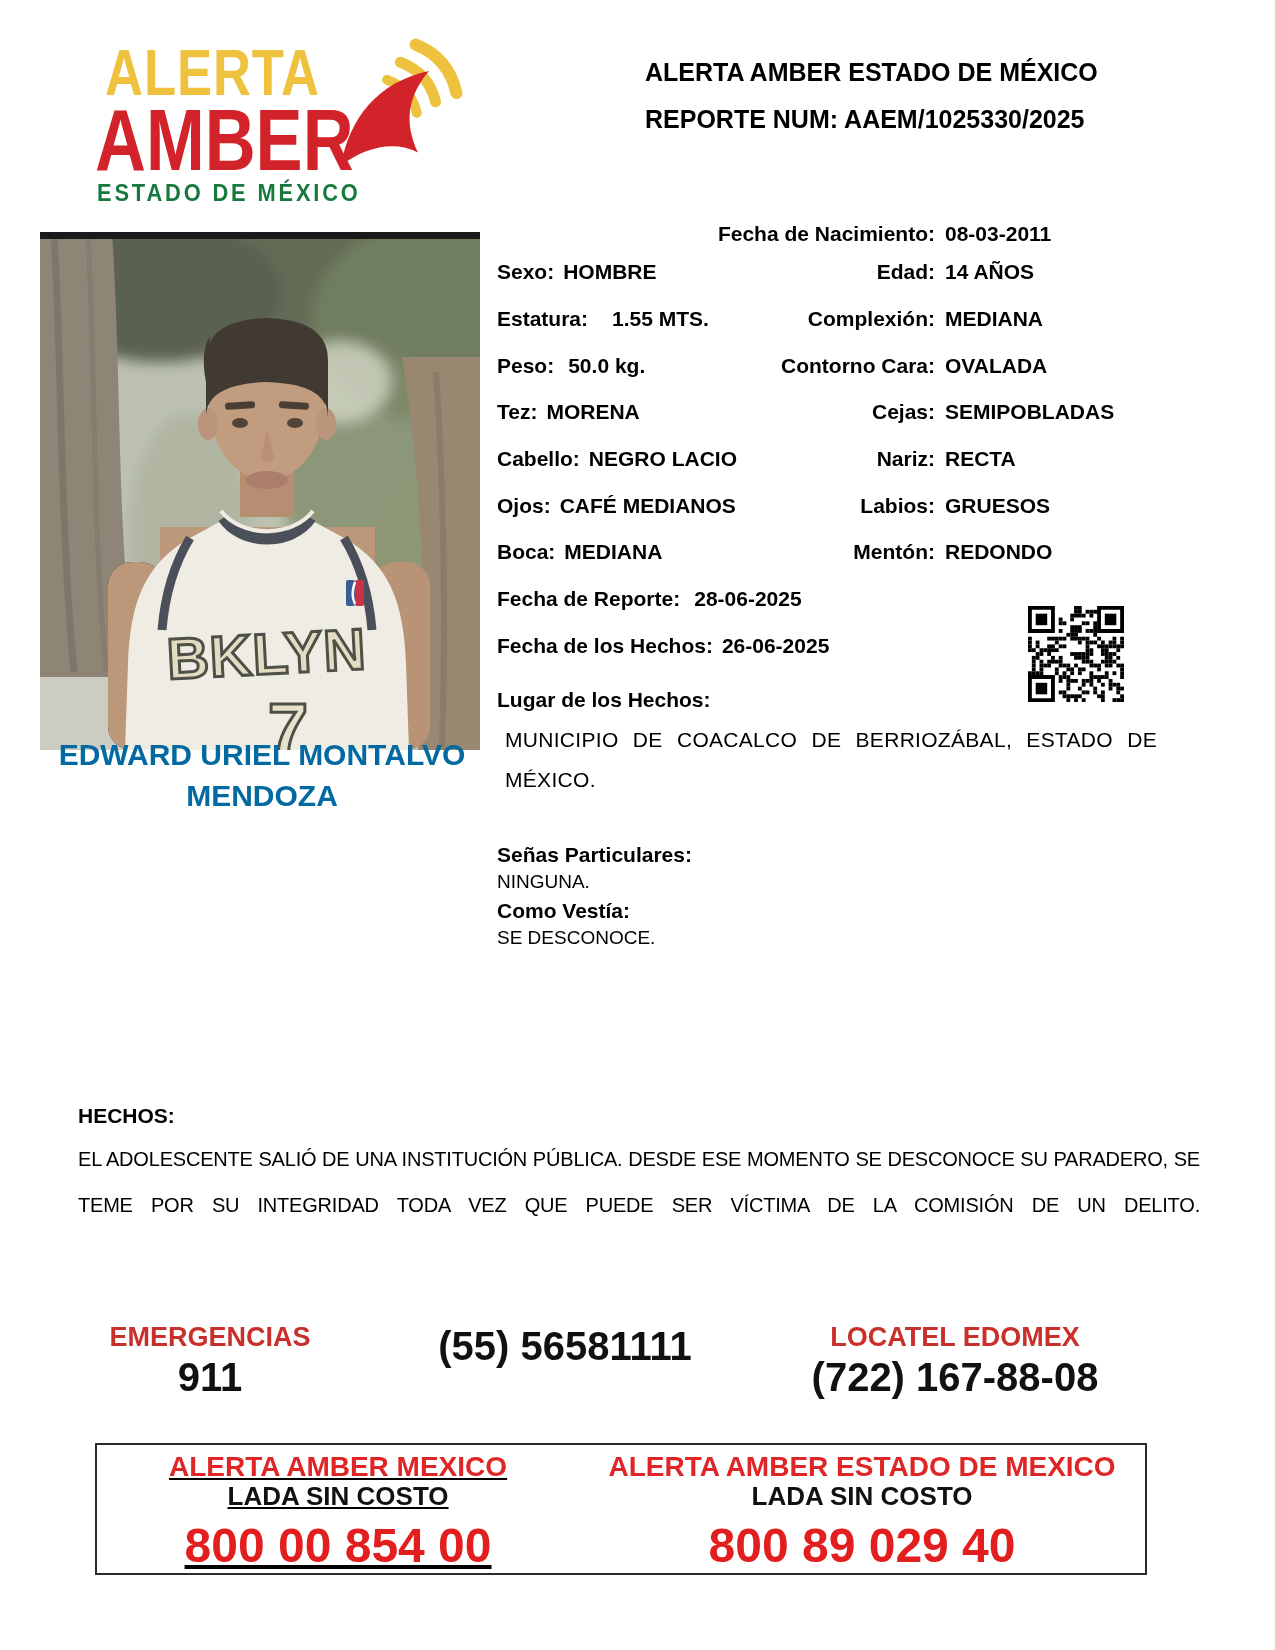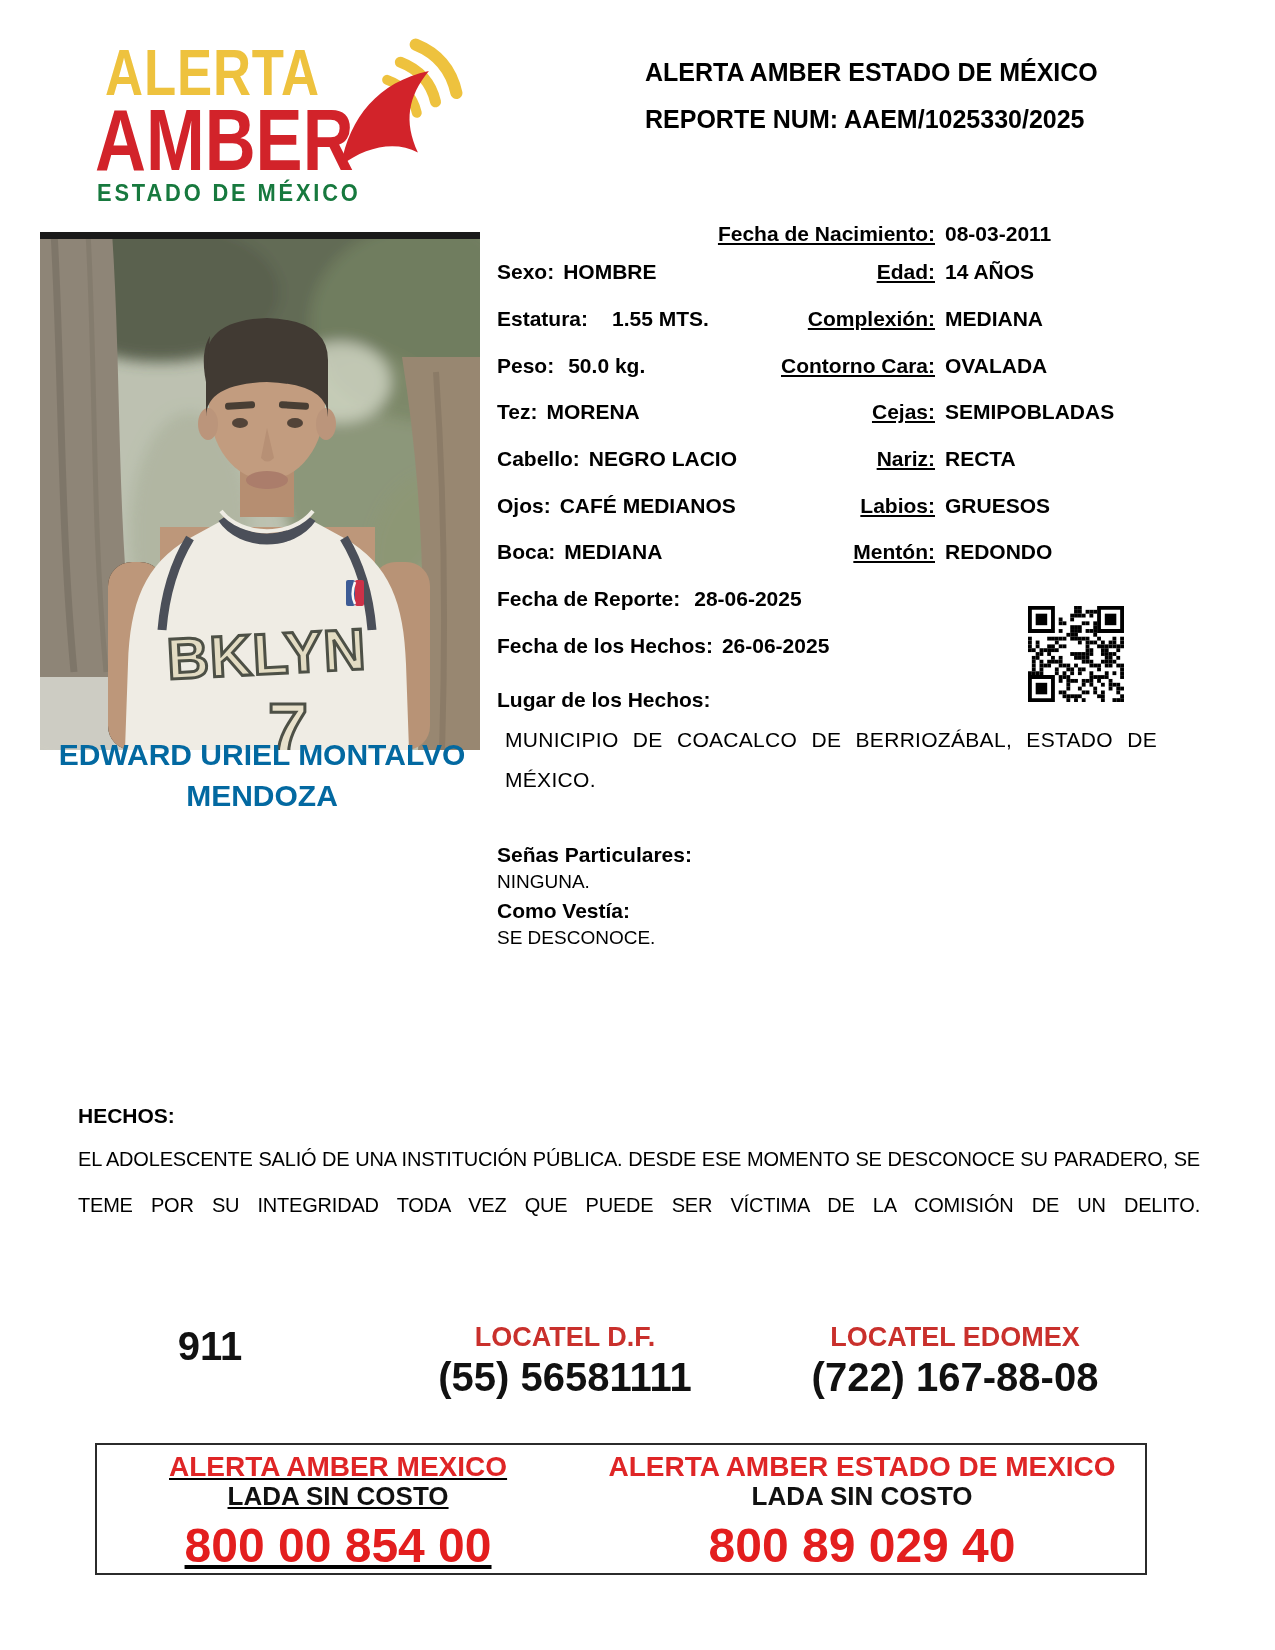--- a/index.html
+++ b/index.html
@@ -29,21 +29,21 @@
 
   
   .name{position:absolute;left:32px;top:735px;width:460px;text-align:center;
         font-size:30px;font-weight:700;color:#0369a1;line-height:1.35;}
 
   
   .details{position:absolute;left:497px;top:0;width:668px;height:960px;font-size:21px;font-weight:700;}
   .drow{position:absolute;left:0;width:668px;white-space:nowrap;}
   .dleft{position:absolute;left:0;}
   .dleft .dv{margin-left:9px;}
-  .drl{position:absolute;left:0;width:438px;text-align:right;display:inline-block;text-decoration:underline;}
+  .drl{position:absolute;left:0;width:438px;text-align:right;display:inline-block;}
   .drv{position:absolute;left:448px;}
   .section-label{position:absolute;left:0;font-size:21px;font-weight:700;}
   .para{position:absolute;left:8px;width:652px;font-size:21px;font-weight:400;
         text-align:justify;line-height:40px;letter-spacing:.3px;}
   .plain{position:absolute;left:0;font-size:19px;font-weight:400;}
 
   .qr{position:absolute;left:1028px;top:606px;width:96px;height:96px;}
   .qr svg{display:block;}
 
   
@@ -455,24 +455,24 @@
     </svg>
   </div>
 
   <section class="hechos">
     <div class="hechos-label">HECHOS:</div>
     <div class="hechos-body">EL ADOLESCENTE SALIÓ DE UNA INSTITUCIÓN PÚBLICA. DESDE ESE MOMENTO SE DESCONOCE SU PARADERO, SE TEME POR SU INTEGRIDAD TODA VEZ QUE PUEDE SER VÍCTIMA DE LA COMISIÓN DE UN DELITO.</div>
   </section>
 
   <div class="phones">
     <div class="phone-col pc1">
+      <div class="plabel">EMERGENCIAS</div>
       <div class="pnum">911</div>
     </div>
     <div class="phone-col pc2">
-      <div class="plabel">LOCATEL D.F.</div>
       <div class="pnum">(55) 56581111</div>
     </div>
     <div class="phone-col pc3">
       <div class="plabel">LOCATEL EDOMEX</div>
       <div class="pnum">(722) 167-88-08</div>
     </div>
   </div>
 
   <div class="footer-box">
     <div class="fcol left">

